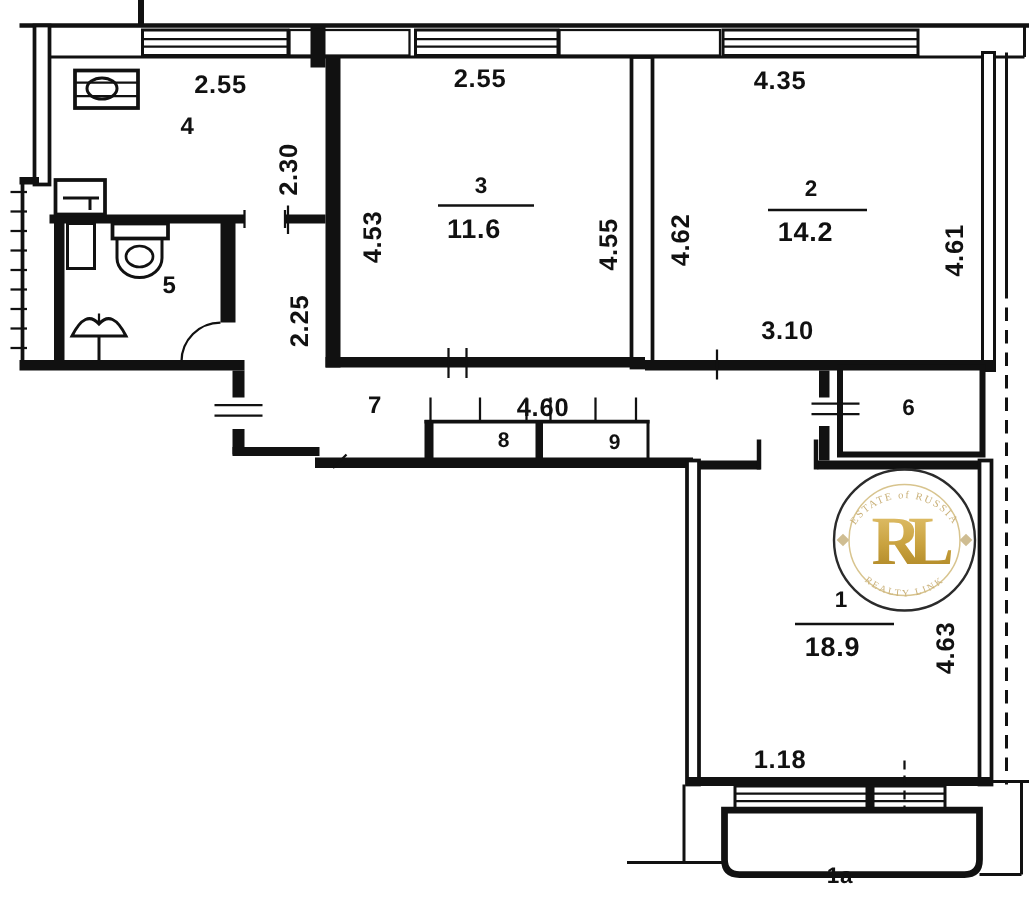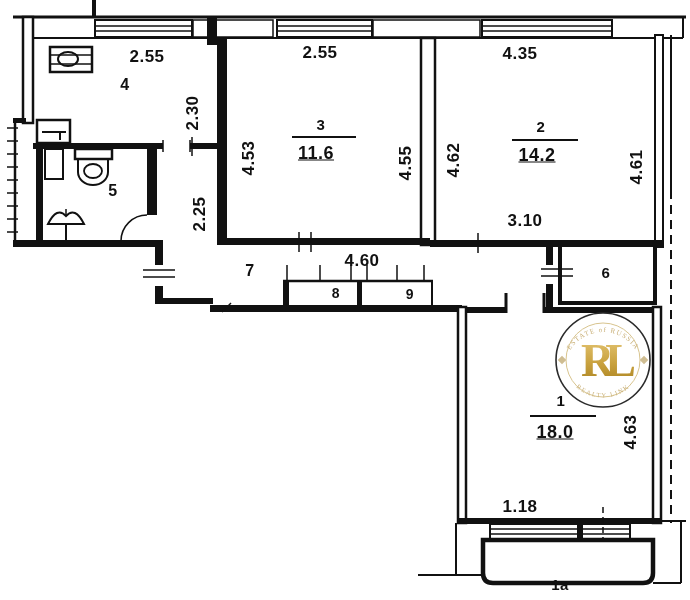--- a/index.html
+++ b/index.html
@@ -2,21 +2,21 @@
 <html><head>
 <meta charset="utf-8">
 <style>
   html,body{margin:0;padding:0;background:#ffffff;}
   #stage{position:relative;width:690px;height:600px;background:#ffffff;overflow:hidden;
          font-family:"Liberation Sans",sans-serif;}
   #linework{position:absolute;left:0;top:0;}
   .lbl{position:absolute;font-family:"Liberation Sans",sans-serif;font-weight:bold;
        color:#111;transform:translate(-50%,-50%);white-space:nowrap;letter-spacing:.5px;}
   .lbl.v{transform:translate(-50%,-50%) rotate(-90deg);}
-  .fs18{font-size:18px;text-decoration:underline;} .fs17{font-size:17px;} .fs16{font-size:16px;}
+  .fs18{font-size:18px;} .fs17{font-size:17px;} .fs16{font-size:16px;}
   .fs15{font-size:15px;} .fs14{font-size:14px;}
 </style>
 </head>
 <body>
 
 <div id="stage">
 
   <svg id="linework" width="690" height="600" viewBox="0 0 690 600">
     <defs>
       <linearGradient id="goldgrad" x1="0" y1="0" x2="0" y2="1">
@@ -218,24 +218,24 @@
   <span class="lbl v fs17" style="left:406px;top:163px">4.55</span>
 
   <span class="lbl fs17" style="left:520px;top:54px">4.35</span>
   <span class="lbl fs15" style="left:541px;top:126px">2</span>
   <span class="lbl fs18" style="left:537px;top:155px">14.2</span>
   <span class="lbl v fs17" style="left:454px;top:160px">4.62</span>
   <span class="lbl v fs17" style="left:637px;top:167px">4.61</span>
   <span class="lbl fs17" style="left:525px;top:221px">3.10</span>
 
   <span class="lbl fs16" style="left:250px;top:271px">7</span>
-  <span class="lbl fs17" style="left:362px;top:261px">4.60</span>
+  <span class="lbl fs17" style="left:362px;top:272px">4.60</span>
   <span class="lbl fs14" style="left:336px;top:293px">8</span>
   <span class="lbl fs14" style="left:410px;top:294px">9</span>
   <span class="lbl fs15" style="left:606px;top:272px">6</span>
 
   <span class="lbl fs15" style="left:561px;top:400px">1</span>
-  <span class="lbl fs18" style="left:555px;top:432px">18.0</span>
+  <span class="lbl fs18" style="left:555px;top:432px">18.9</span>
   <span class="lbl v fs17" style="left:631px;top:432px">4.63</span>
   <span class="lbl fs17" style="left:520px;top:507px">1.18</span>
   <span class="lbl fs15" style="left:560px;top:584px">1a</span>
 
 </div>
 
 </body></html>

